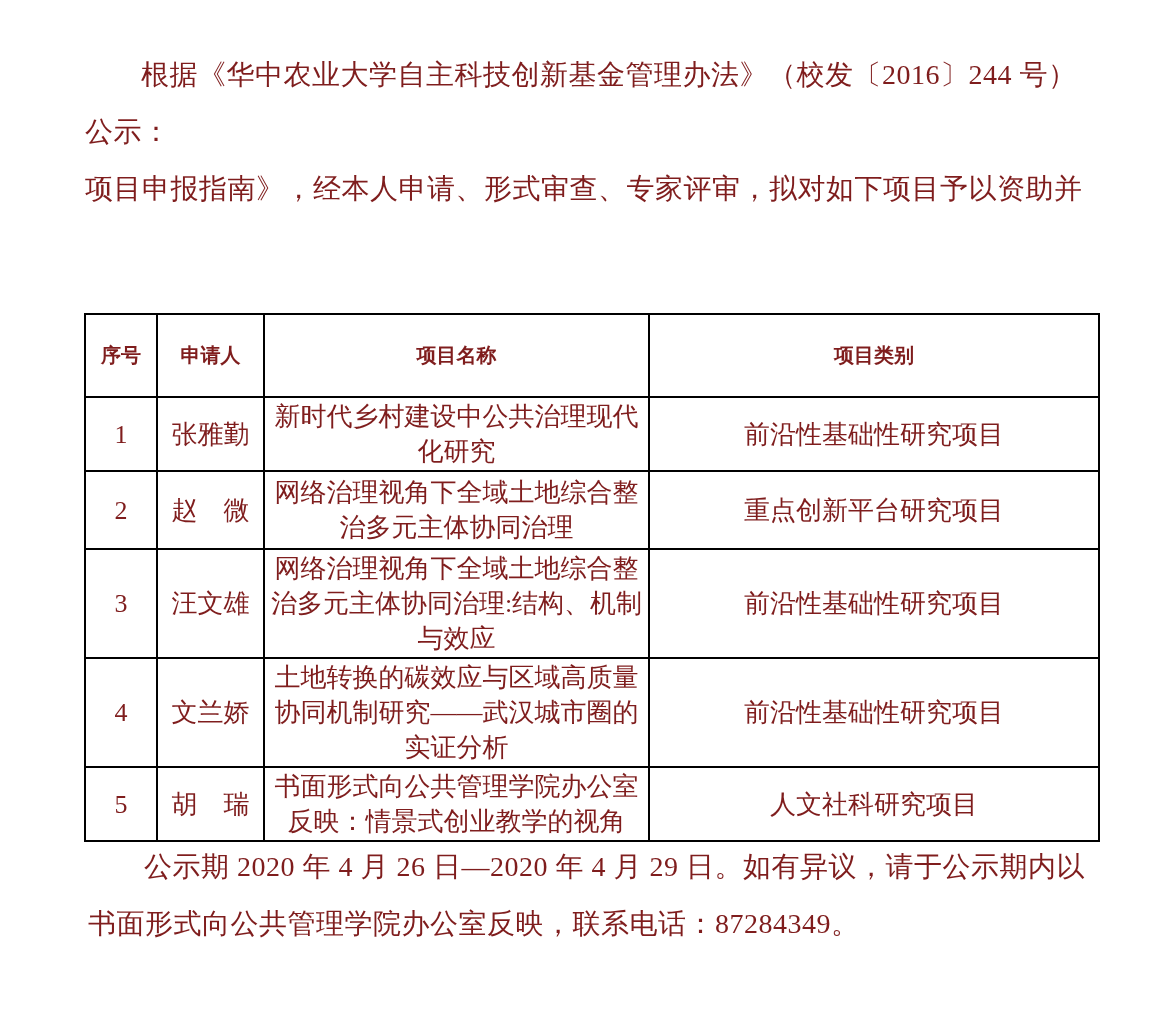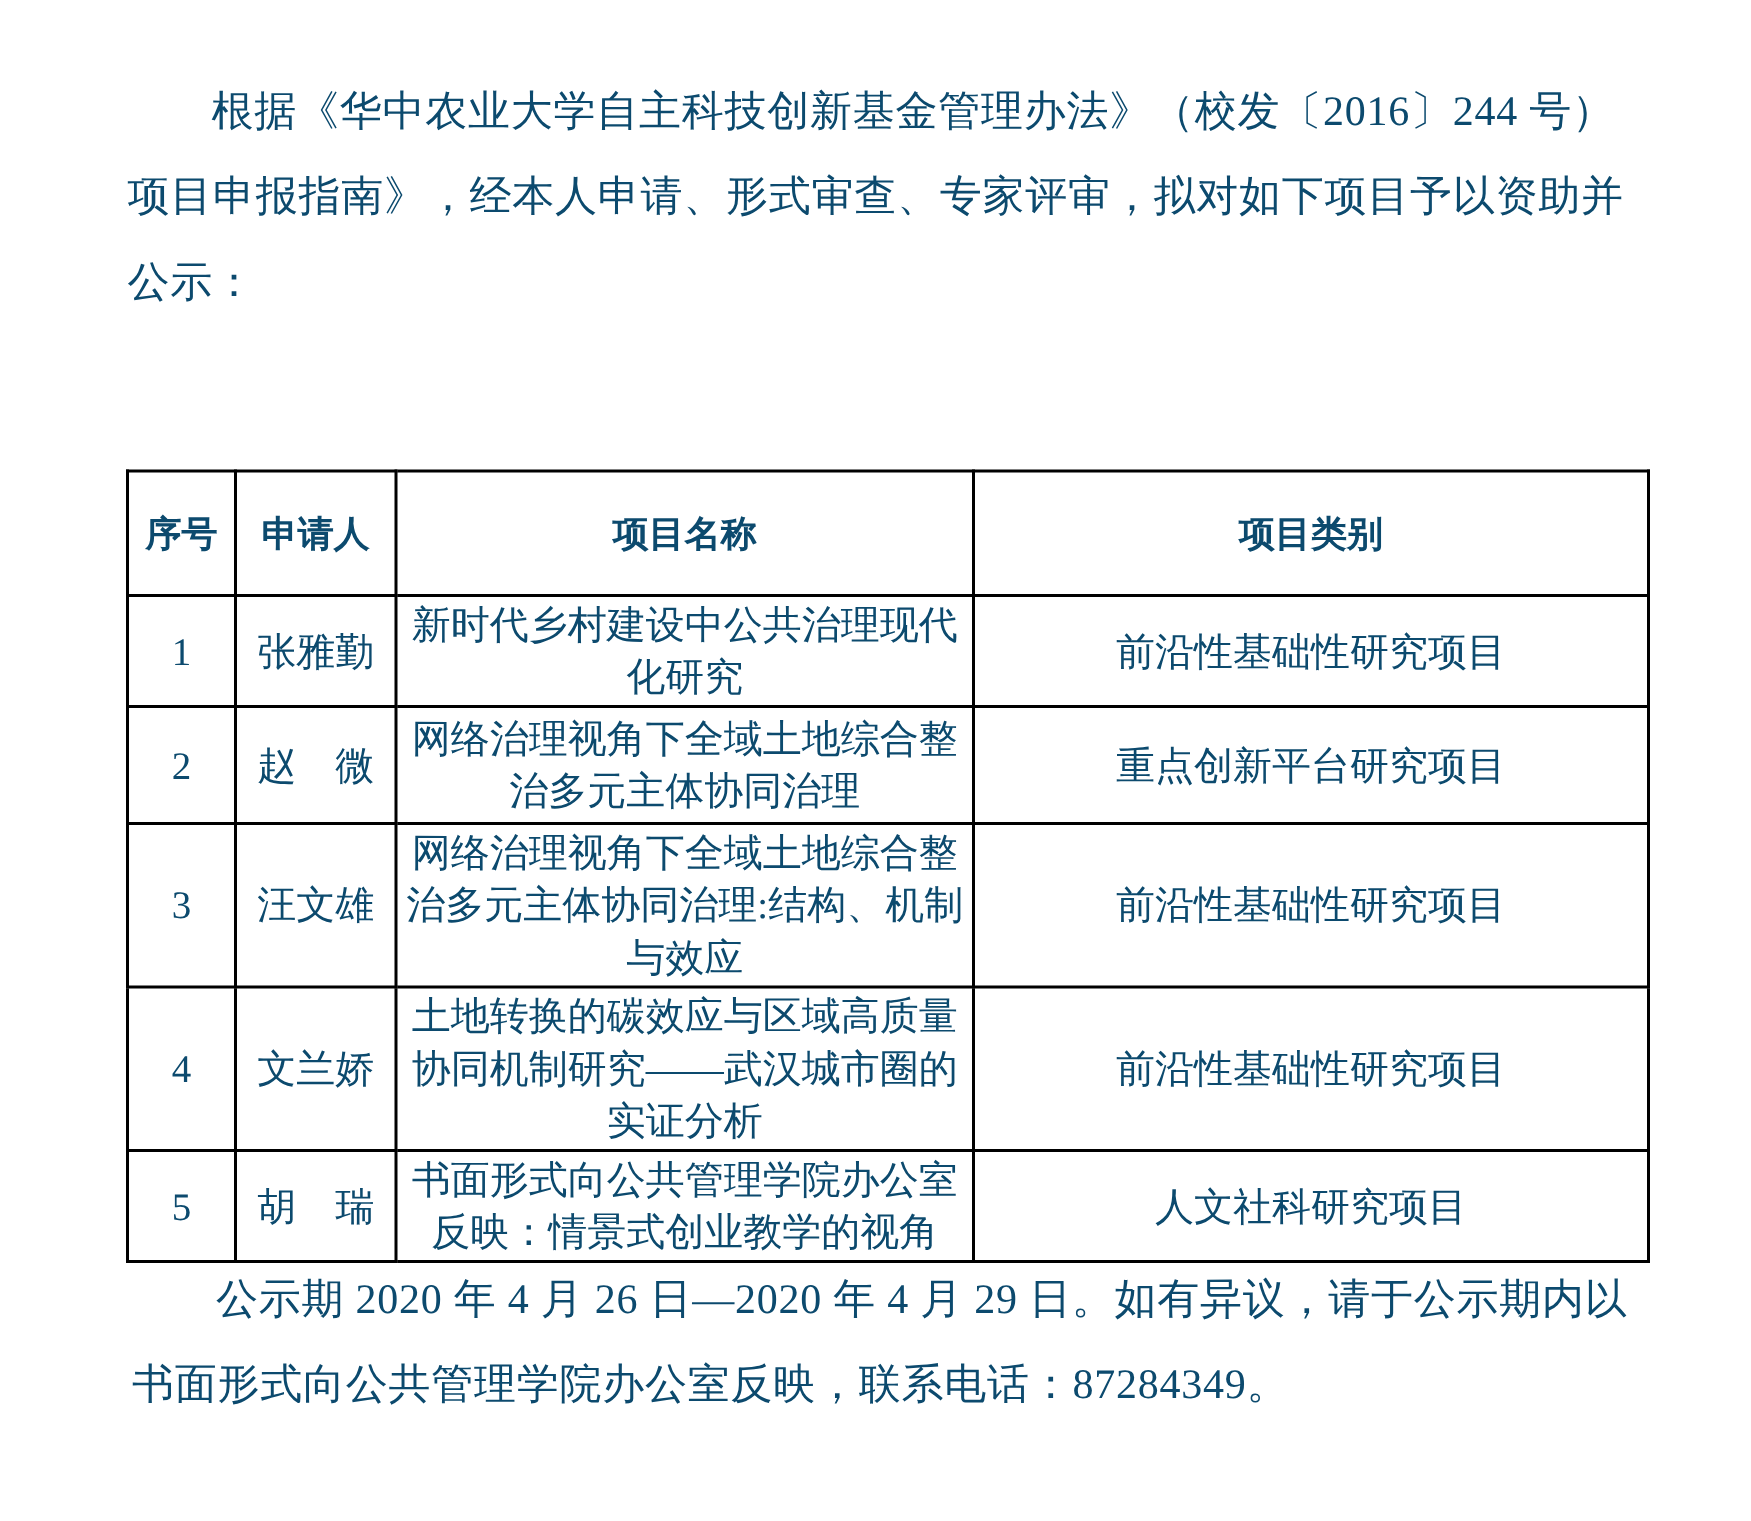--- a/index.html
+++ b/index.html
@@ -2,21 +2,21 @@
 <html><head>
 <meta charset="utf-8">
 <style>
   * { margin: 0; padding: 0; box-sizing: border-box; }
   html, body { background: #ffffff; }
   .page {
     position: relative;
     width: 1167px;
     height: 1014px;
     background: #ffffff;
-    color: #0c4a6e;
+    color: #7f1d1d;
     font-family: "Liberation Serif", "DejaVu Serif", serif;
     overflow: hidden;
   }
   .para { position: absolute; }
   .intro { left: 85px; top: 46px; }
   .closing { left: 88px; top: 838px; }
   .t-line {
     height: 57px;
     line-height: 57px;
     font-size: 28px;
@@ -32,35 +32,35 @@
     table-layout: fixed;
     border-collapse: collapse;
   }
   table.grants th, table.grants td {
     border: 2px solid #000000;
     text-align: center;
     vertical-align: middle;
     padding: 1px 2px;
   }
   table.grants thead tr { height: 83px; }
-  table.grants th { font-size: 24px; font-weight: bold; border-radius: 19px; }
+  table.grants th { font-size: 20px; font-weight: bold; border-radius: 19px; }
   table.grants td { font-size: 26px; line-height: 35px; }
   tr.rh-70  { height: 70px; }
   tr.rh-78  { height: 78px; }
   tr.rh-107 { height: 107px; }
 </style>
 </head>
 <body>
 
 <div class="page">
 
   <div class="para intro">
     <div class="t-line indent">根据《华中农业大学自主科技创新基金管理办法》（校发〔2016〕244 号）</div>
+    <div class="t-line">公示：</div>
     <div class="t-line">项目申报指南》，经本人申请、形式审查、专家评审，拟对如下项目予以资助并</div>
-    <div class="t-line">公示：</div>
   </div>
 
   <table class="grants">
     <colgroup>
       <col style="width:72px">
       <col style="width:107px">
       <col style="width:385px">
       <col style="width:450px">
     </colgroup>
     <thead>

